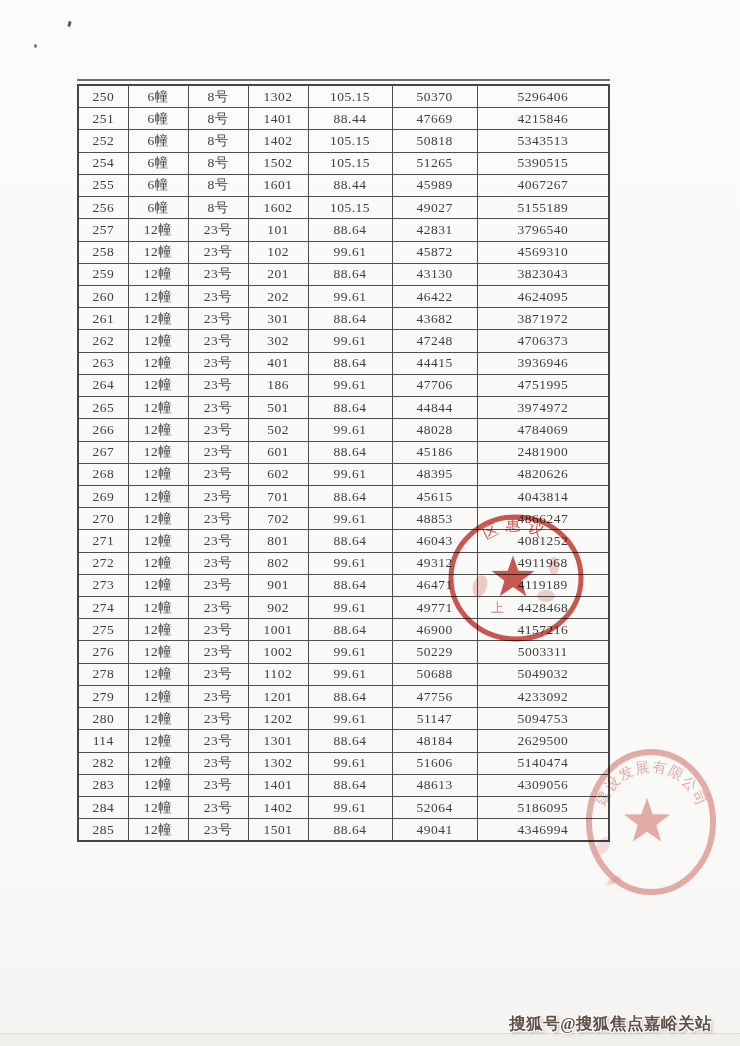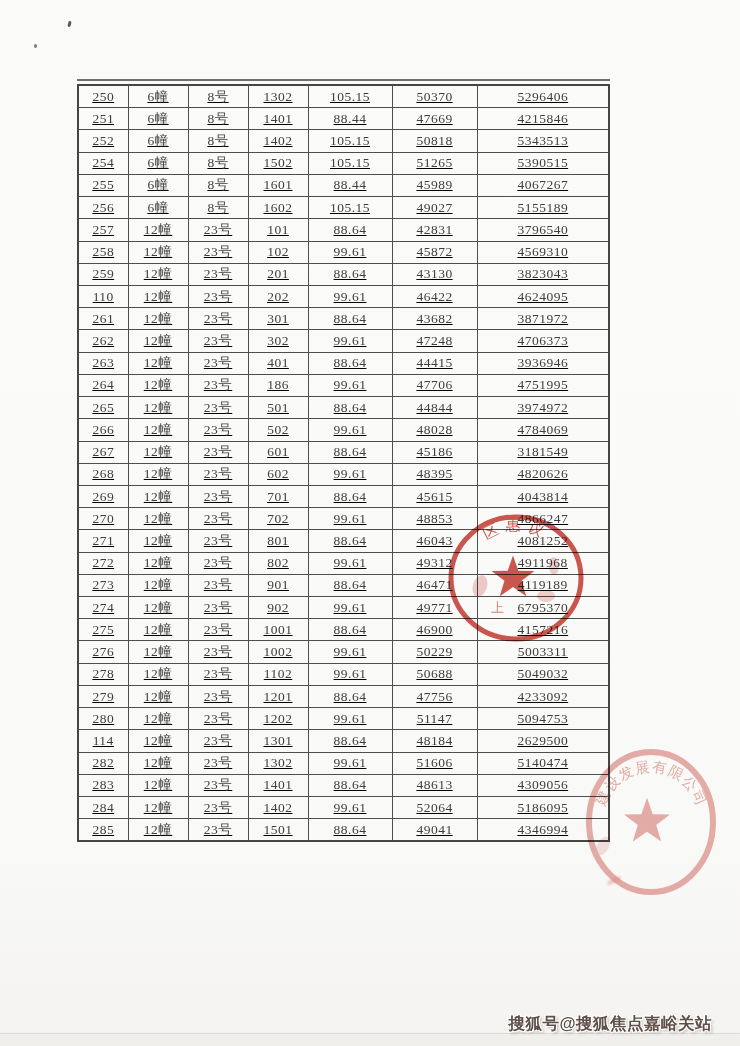--- a/index.html
+++ b/index.html
@@ -13,21 +13,20 @@
   .speck{position:absolute;background:#5a5a5a;}
   .speck1{left:68px;top:21px;width:3px;height:6px;border-radius:2px;transform:rotate(14deg);}
   .speck2{left:34px;top:44px;width:3px;height:4px;border-radius:50%;opacity:.8;}
   
   .artifact-line{position:absolute;left:77px;top:79px;width:533px;height:2px;background:#565656;opacity:.85;}
   
   table.price-table{
     position:absolute;left:77px;top:84px;width:531px;
     border-collapse:collapse;table-layout:fixed;
     border:2px solid #454545;
-    text-decoration:underline;
   }
   table.price-table td{
     border:1px solid #4e4e4e;
     height:21.23px;padding:0;
     text-align:center;vertical-align:middle;
     font-size:13.5px;color:#3e3e3e;letter-spacing:.5px;
     white-space:nowrap;overflow:hidden;
   }
   
   svg.stamp{position:absolute;mix-blend-mode:multiply;pointer-events:none;}
@@ -38,21 +37,21 @@
     background:#dd8880;opacity:.45;transform:rotate(-28deg);filter:blur(1px);
   }
   
   .bottom-strip{
     position:absolute;left:0;top:1033px;width:740px;height:13px;
     background:#f0efec;border-top:1px solid #dbdad6;
   }
   
   .watermark{
     position:absolute;right:28px;top:1013px;
-    font-family:Liberation Sans, sans-serif;
+    font-family:Liberation Serif, serif;
     font-weight:bold;font-size:16.5px;letter-spacing:.5px;color:#5f4f46;
     text-shadow:-1px -1px 0 #fff,1px -1px 0 #fff,-1px 1px 0 #fff,1px 1px 0 #fff,2px 2px 3px rgba(70,45,30,.35);
   }
 </style>
 </head>
 <body>
 
 <div class="page">
 
   <div class="speck speck1"></div>
@@ -145,21 +144,21 @@
         <tr>
           <td>259</td>
           <td>12幢</td>
           <td>23号</td>
           <td>201</td>
           <td>88.64</td>
           <td>43130</td>
           <td>3823043</td>
         </tr>
         <tr>
-          <td>110</td>
+          <td>260</td>
           <td>12幢</td>
           <td>23号</td>
           <td>202</td>
           <td>99.61</td>
           <td>46422</td>
           <td>4624095</td>
         </tr>
         <tr>
           <td>261</td>
           <td>12幢</td>
@@ -214,21 +213,21 @@
           <td>48028</td>
           <td>4784069</td>
         </tr>
         <tr>
           <td>267</td>
           <td>12幢</td>
           <td>23号</td>
           <td>601</td>
           <td>88.64</td>
           <td>45186</td>
-          <td>3181549</td>
+          <td>2481900</td>
         </tr>
         <tr>
           <td>268</td>
           <td>12幢</td>
           <td>23号</td>
           <td>602</td>
           <td>99.61</td>
           <td>48395</td>
           <td>4820626</td>
         </tr>
@@ -277,21 +276,21 @@
           <td>46471</td>
           <td>4119189</td>
         </tr>
         <tr>
           <td>274</td>
           <td>12幢</td>
           <td>23号</td>
           <td>902</td>
           <td>99.61</td>
           <td>49771</td>
-          <td>6795370</td>
+          <td>4428468</td>
         </tr>
         <tr>
           <td>275</td>
           <td>12幢</td>
           <td>23号</td>
           <td>1001</td>
           <td>88.64</td>
           <td>46900</td>
           <td>4157216</td>
         </tr>

